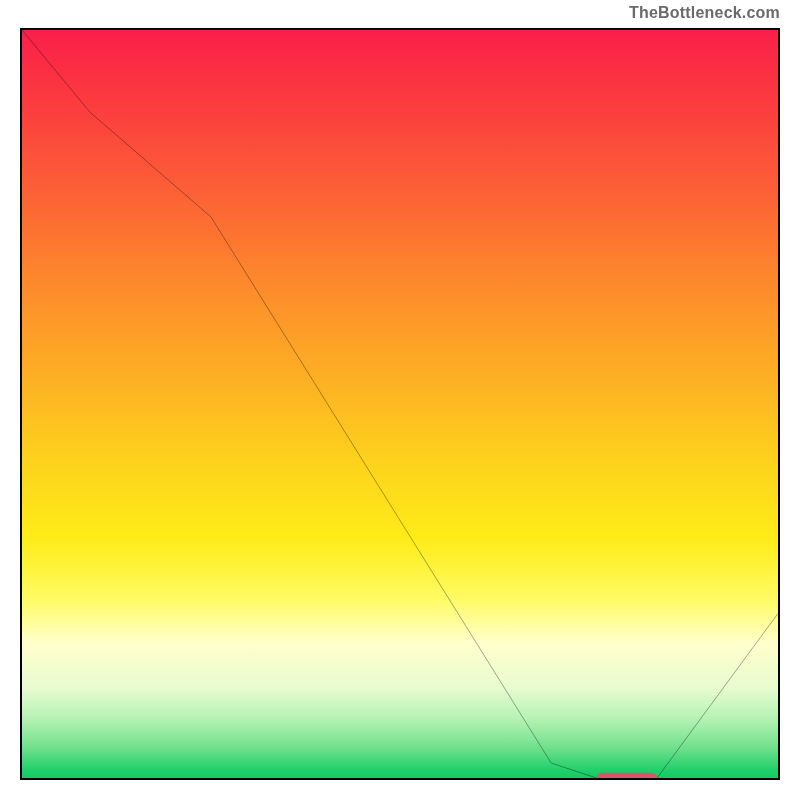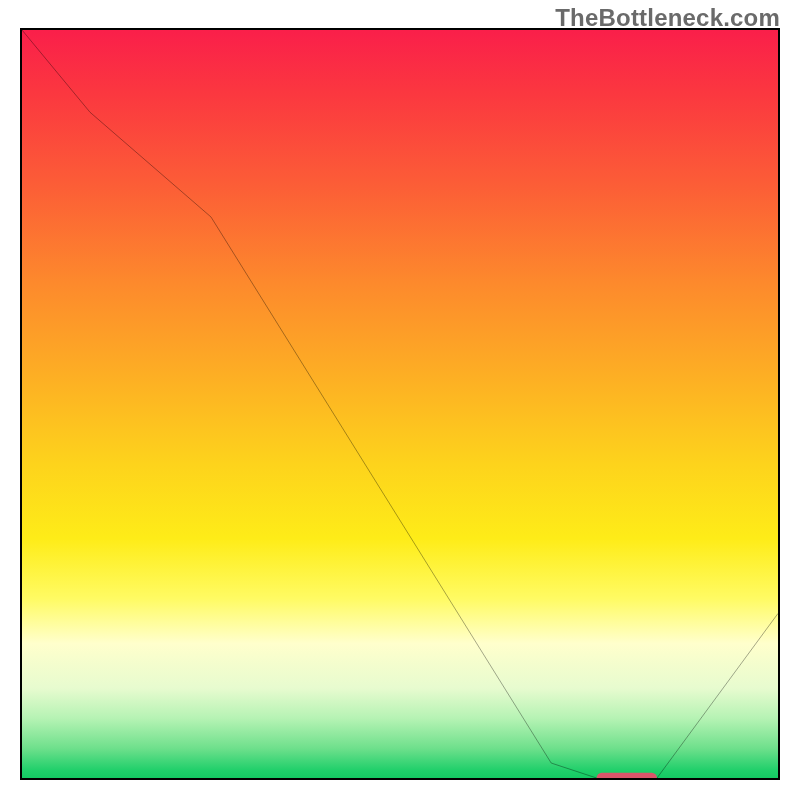--- a/index.html
+++ b/index.html
@@ -45,21 +45,21 @@
       #b6f3b4 92%,
       #6fe08c 96%,
       #1fcf6a 99%,
       #14c963 100%
     );
   }
   .watermark {
     position: absolute;
     top: 4px;
     right: 20px;
-    font-size: 24px;
+    font-size: 16px;
     font-weight: 600;
     color: #6a6a6a;
     letter-spacing: 0.2px;
   }
   svg.overlay {
     position: absolute;
     inset: 0;
     width: 100%;
     height: 100%;
     overflow: visible;

